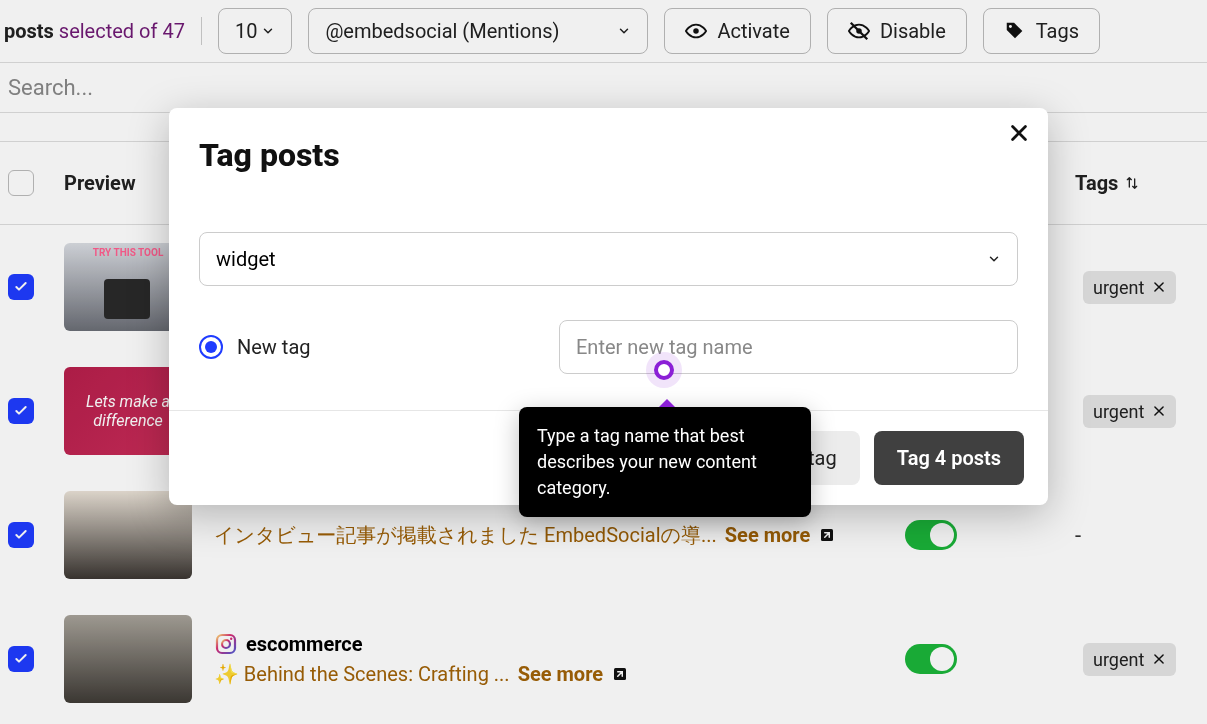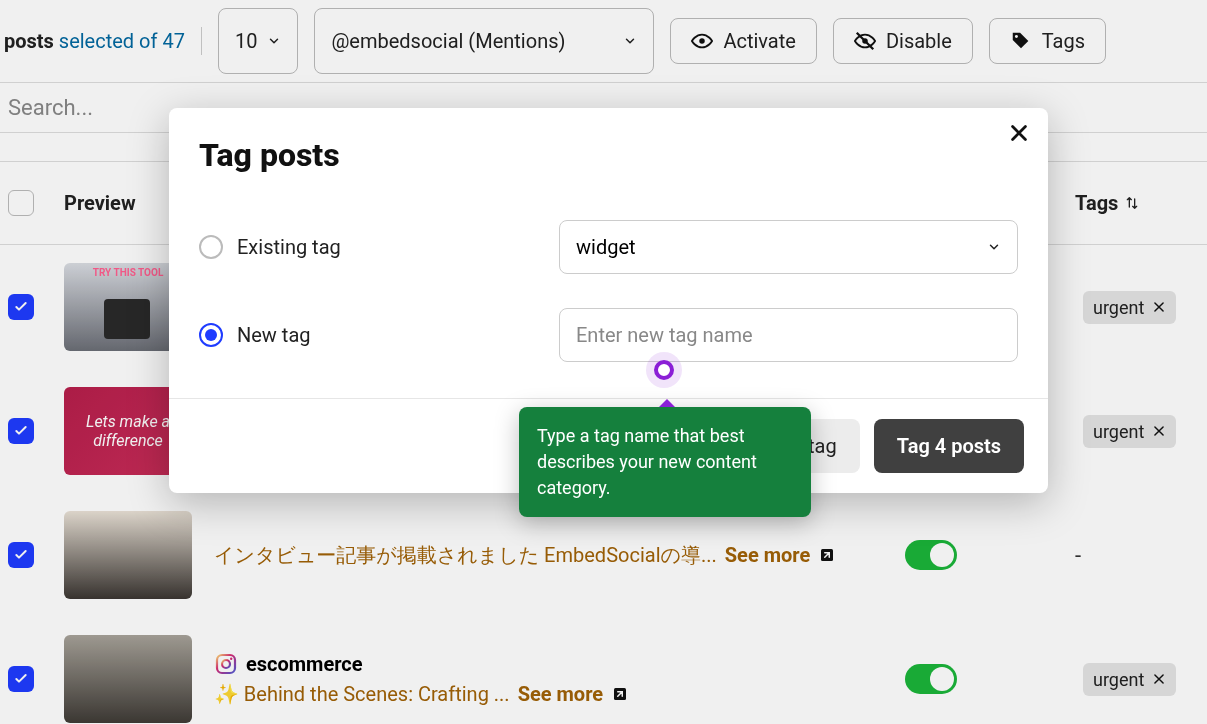--- a/index.html
+++ b/index.html
@@ -3,23 +3,23 @@
 <meta charset="utf-8">
 <style>
 * { box-sizing: border-box; margin: 0; padding: 0; font-family: -apple-system, BlinkMacSystemFont, "Segoe UI", Roboto, sans-serif; }
 body { width: 1207px; height: 724px; overflow: hidden; position: relative; background: #fff; }
 .backdrop { position: absolute; inset: 0; background: rgba(0,0,0,0.06); z-index: 5; }
 
 
 .toolbar { display: flex; align-items: center; gap: 16px; padding: 8px 4px; border-bottom: 1px solid #ddd; }
 .sel-text { font-size: 20px; color: #222; }
 .sel-text .bold { font-weight: 700; }
-.sel-text .muted { color: #0369a1; }
+.sel-text .muted { color: #701a75; }
 .divider-v { width: 1px; height: 28px; background: #ccc; }
-.select-box { border: 1px solid #bbb; border-radius: 8px; padding: 20px 16px; display: flex; align-items: center; gap: 10px; font-size: 20px; color: #222; background: #fff; cursor: pointer; }
+.select-box { border: 1px solid #bbb; border-radius: 8px; padding: 10px 16px; display: flex; align-items: center; gap: 4px; font-size: 20px; color: #222; background: #fff; cursor: pointer; }
 .select-box.wide { min-width: 340px; justify-content: space-between; }
 .chev { width: 14px; height: 14px; }
 .tb-btn { border: 1px solid #bbb; border-radius: 8px; padding: 10px 20px; display: flex; align-items: center; gap: 10px; font-size: 20px; color: #222; background: #fff; cursor: pointer; }
 
 
 .search-row { padding: 12px 8px; border-bottom: 1px solid #ddd; }
 .search-input { border: none; outline: none; font-size: 22px; color: #444; width: 100%; background: transparent; }
 .search-input::placeholder { color: #888; }
 
 
@@ -51,39 +51,39 @@
 .dash { font-size: 22px; color: #333; }
 .toggle { width: 52px; height: 30px; border-radius: 15px; background: #1bb53a; position: relative; cursor: pointer; }
 .toggle::after { content:""; position:absolute; right:3px; top:3px; width:24px; height:24px; background:#fff; border-radius:50%; }
 .tag-chip { background: #e4e4e4; border-radius: 6px; padding: 6px 10px; display: inline-flex; align-items: center; gap: 8px; font-size: 18px; color: #222; margin-left: 8px; }
 .tag-x { width: 14px; height: 14px; cursor: pointer; }
 
 
 .modal { position: absolute; left: 169px; top: 108px; width: 879px; background: #fff; border-radius: 8px; box-shadow: 0 10px 40px rgba(0,0,0,0.25); z-index: 10; display: flex; flex-direction: column; }
 .modal-close { position: absolute; top: 14px; right: 18px; cursor: pointer; }
 .modal-body { padding: 28px 30px 36px 30px; }
-.modal-title { font-size: 32px; font-weight: 800; color: #111; margin-bottom: 46px; }
+.modal-title { font-size: 32px; font-weight: 800; color: #111; margin-bottom: 58px; }
 .opt-row { display: flex; align-items: center; margin-bottom: 34px; }
 .opt-left { width: 360px; display: flex; align-items: center; gap: 14px; font-size: 20px; color: #222; }
 .radio { width: 24px; height: 24px; border-radius: 50%; border: 2px solid #bbb; display: inline-flex; align-items: center; justify-content: center; cursor: pointer; }
 .radio.selected { border-color: #1f3cff; }
 .radio.selected::after { content:""; width: 12px; height: 12px; border-radius: 50%; background: #1f3cff; }
 .opt-input, .opt-select { flex: 1; border: 1px solid #ccc; border-radius: 8px; padding: 14px 16px; font-size: 20px; }
 .opt-select { display: flex; justify-content: space-between; align-items: center; cursor: pointer; }
 .opt-input input { border: none; outline: none; width: 100%; font-size: 20px; }
 .opt-input input::placeholder { color: #888; }
 .modal-footer { border-top: 1px solid #e6e6e6; padding: 20px 24px; display: flex; justify-content: flex-end; gap: 14px; }
 .btn { border-radius: 8px; padding: 14px 22px; font-size: 20px; cursor: pointer; border: 1px solid transparent; }
 .btn-ghost { background: #fff; border: 1px solid #ccc; color: #222; }
 .btn-light { background: #ececec; color: #222; }
 .btn-primary { background: #404040; color: #fff; font-weight: 600; }
 
 
 .hotspot { position: absolute; width: 20px; height: 20px; border: 4px solid #8b1fd6; border-radius: 50%; background: #fff; z-index: 20; box-shadow: 0 0 0 8px rgba(139,31,214,0.12); pointer-events: none; }
-.tooltip { position: absolute; background: #15803d; color: #fff; padding: 16px 18px; border-radius: 8px; font-size: 18px; line-height: 1.45; width: 292px; z-index: 20; box-shadow: 0 6px 24px rgba(0,0,0,0.25); }
+.tooltip { position: absolute; background: #000000; color: #fff; padding: 16px 18px; border-radius: 8px; font-size: 18px; line-height: 1.45; width: 292px; z-index: 20; box-shadow: 0 6px 24px rgba(0,0,0,0.25); }
 .tooltip::before { content:""; position:absolute; top:-8px; left:140px; border-left:8px solid transparent; border-right:8px solid transparent; border-bottom:8px solid #8b1fd6; }
 </style>
 </head>
 <body>
 
 <div class="toolbar">
   <span class="sel-text">
     <span class="bold">posts</span>
     <span class="muted">
       <span>selected of</span>
@@ -280,24 +280,20 @@
 <div class="backdrop"></div>
 
 <div class="modal">
   <svg width="22" height="22" viewBox="0 0 24 24" class="modal-close">
       <path d="M5 5l14 14M19 5L5 19" stroke="#111" stroke-width="3" stroke-linecap="round"></path>
     </svg>
   <div class="modal-body">
     <div class="modal-title">Tag posts</div>
 
     <div class="opt-row">
-      <div class="opt-left">
-        <span class="radio"></span>
-        <span>Existing tag</span>
-      </div>
       <div class="opt-select">
         <span>widget</span>
         <svg class="chev" viewBox="0 0 24 24">
             <path d="M6 9l6 6 6-6" fill="none" stroke="#222" stroke-width="2.5" stroke-linecap="round" stroke-linejoin="round"></path>
           </svg>
       </div>
     </div>
 
     <div class="opt-row" style="margin-bottom:0">
       <div class="opt-left">

